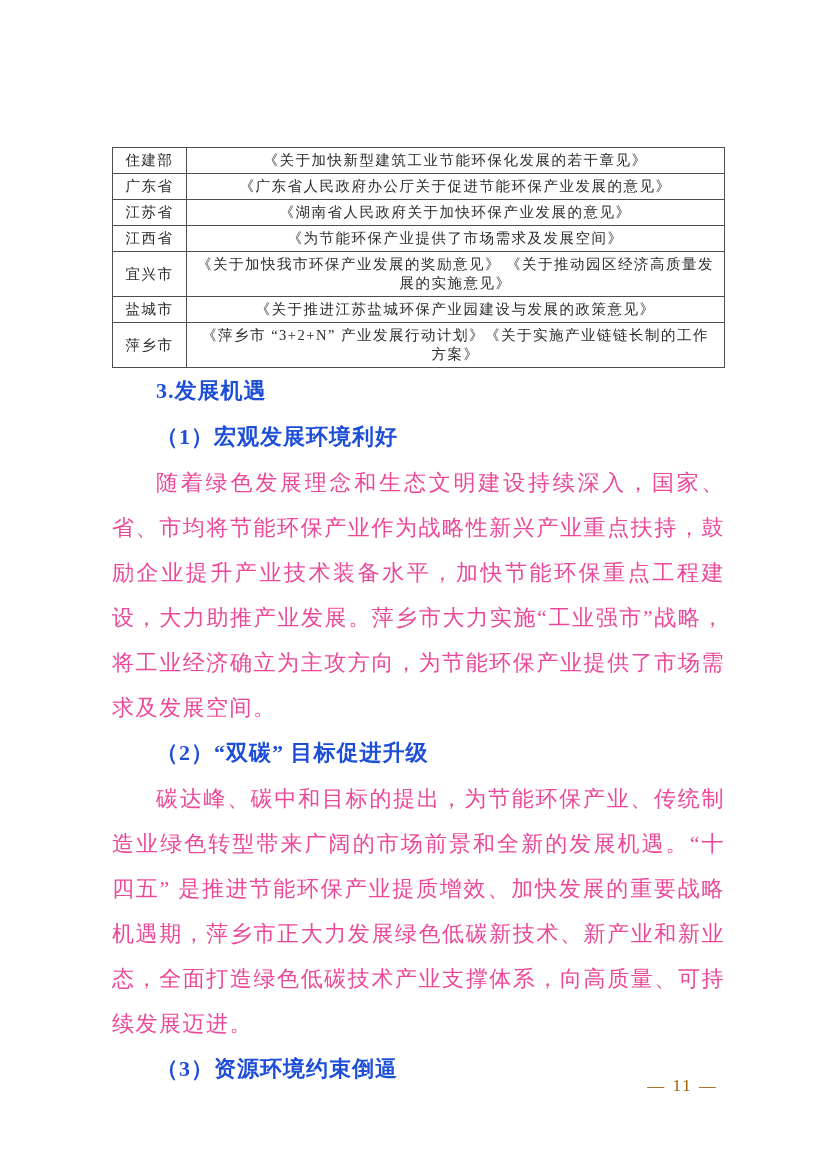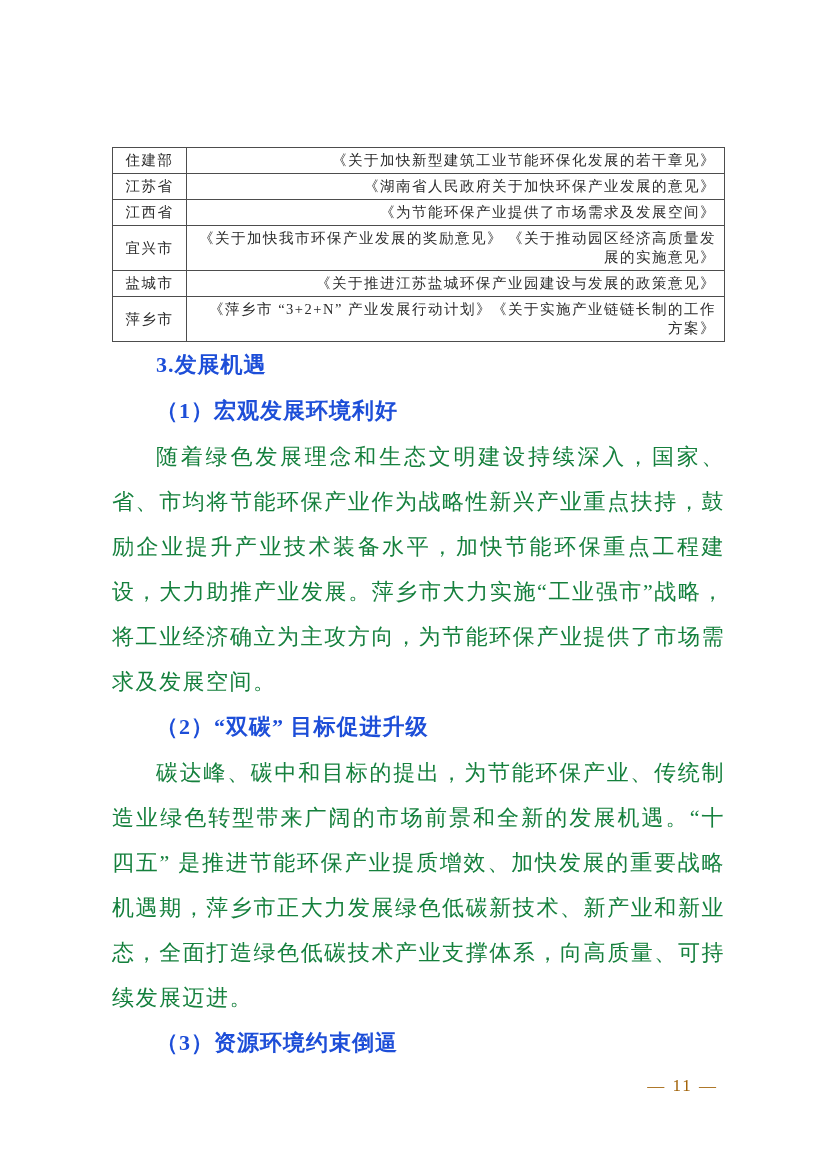--- a/index.html
+++ b/index.html
@@ -32,39 +32,39 @@
     line-height: 19px;
     letter-spacing: 1.5px;
     vertical-align: middle;
   }
   td.org-cell {
     width: 74px;
     text-align: center;
     letter-spacing: 2px;
   }
   td.policy-cell {
-    text-align: right;
+    text-align: center;
   }
   .sec-heading {
     margin: 0;
     font-size: 22px;
     line-height: 46px;
     font-weight: bold;
     text-indent: 2em;
     letter-spacing: 1px;
     color: #1d4ed8;
   }
   .body-para {
     margin: 0;
     font-size: 22px;
     line-height: 45px;
     text-indent: 2em;
     text-align: justify;
     letter-spacing: 1.5px;
-    color: #15803d;
+    color: #ec4899;
   }
   .page-footer {
     position: absolute;
     right: 108px;
     top: 1076px;
     font-size: 17px;
     letter-spacing: 2px;
     color: #a16207;
     font-family: "Liberation Serif", serif;
   }
@@ -73,20 +73,24 @@
 <body>
 
 <div class="page">
   <div class="content">
 
     <table class="policy-table">
       <tbody>
         <tr>
           <td class="org-cell">住建部</td>
           <td class="policy-cell">《关于加快新型建筑工业节能环保化发展的若干章见》</td>
+        </tr>
+        <tr>
+          <td class="org-cell">广东省</td>
+          <td class="policy-cell">《广东省人民政府办公厅关于促进节能环保产业发展的意见》</td>
         </tr>
         <tr>
           <td class="org-cell">江苏省</td>
           <td class="policy-cell">《湖南省人民政府关于加快环保产业发展的意见》</td>
         </tr>
         <tr>
           <td class="org-cell">江西省</td>
           <td class="policy-cell">《为节能环保产业提供了市场需求及发展空间》</td>
         </tr>
         <tr>

